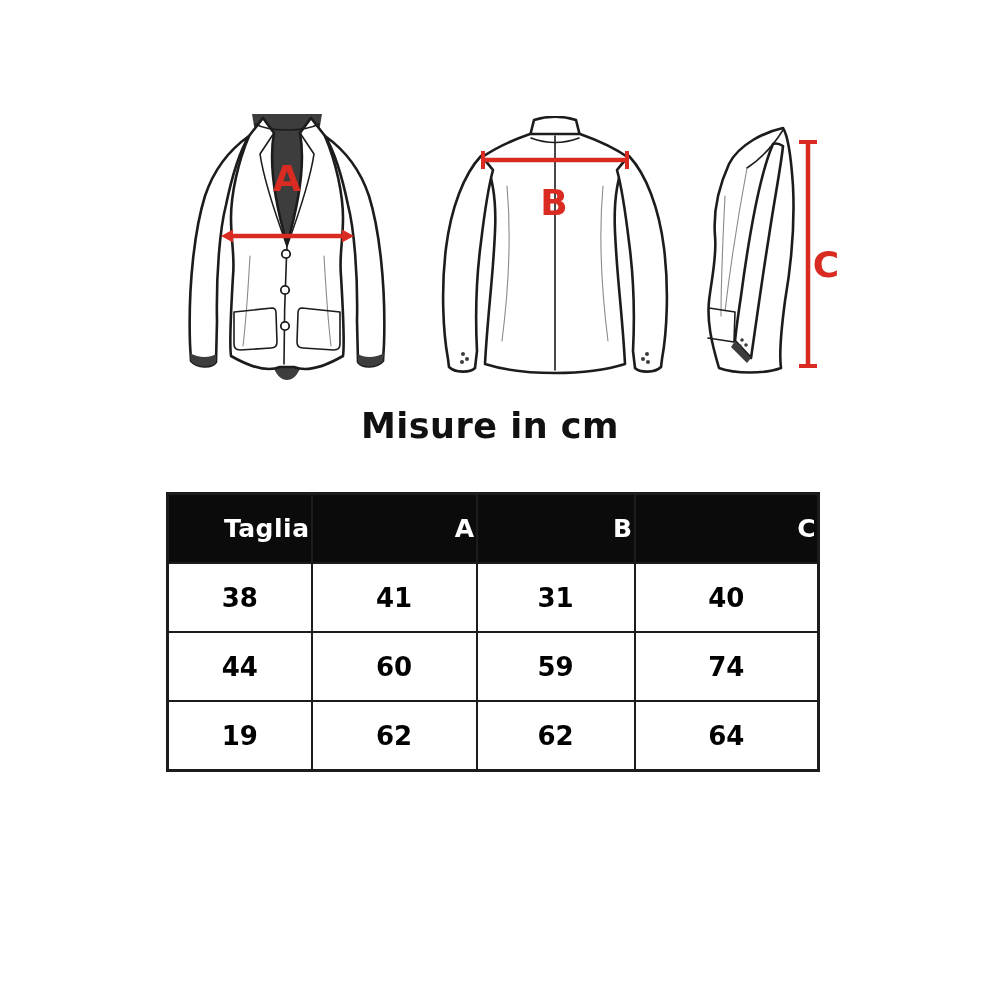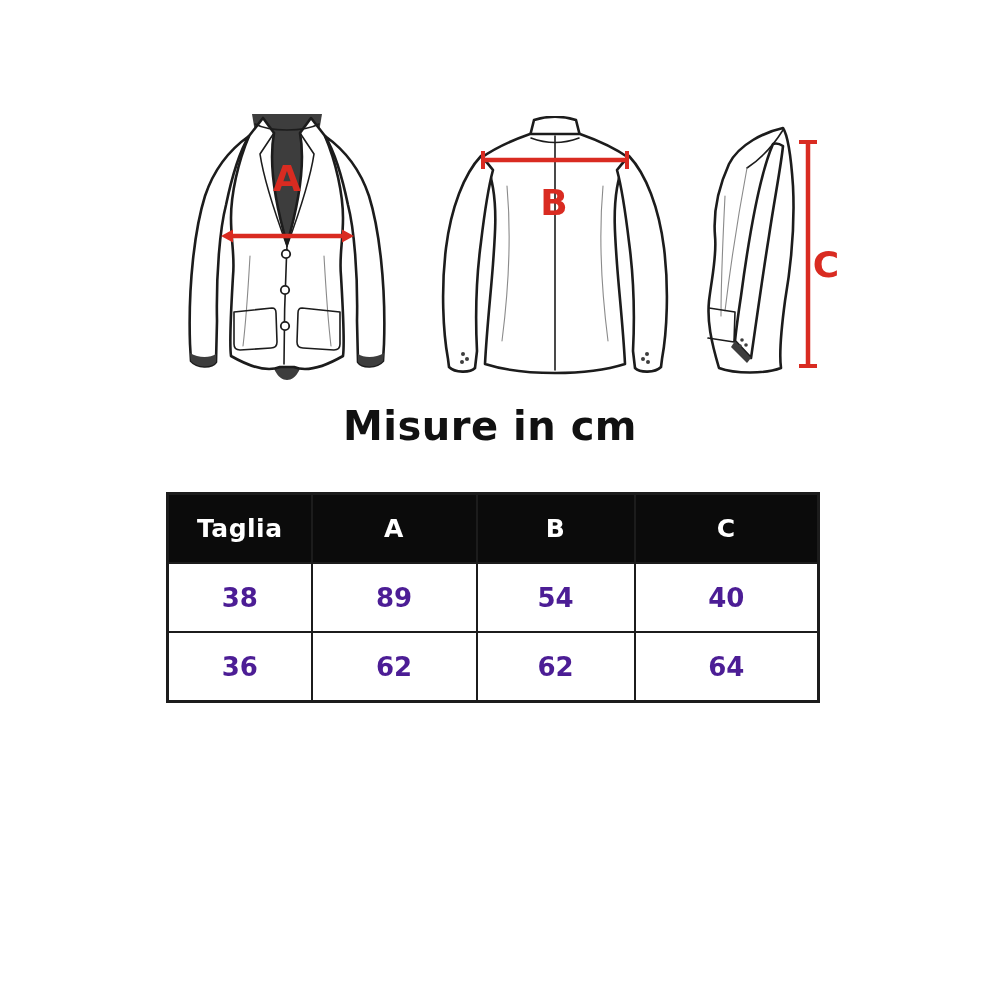--- a/index.html
+++ b/index.html
@@ -28,37 +28,37 @@
   .red-cap{stroke:var(--accent-red);fill:none;stroke-width:4;stroke-linecap:butt;}
   .red-fill{fill:var(--accent-red);stroke:none;}
   .red-label{
     fill:var(--accent-red);
     font-family:"DejaVu Sans","Liberation Sans",sans-serif;
     font-weight:bold;font-size:36px;
   }
   
   .chart-title{
     left:140px;top:406px;width:700px;height:40px;
-    text-align:center;font-size:40px;font-weight:bold;color:#111;
+    text-align:center;font-size:35px;font-weight:bold;color:#111;
     letter-spacing:0.5px;line-height:40px;
   }
   
   table.size-table{
     left:166px;top:492px;width:651px;
     border-collapse:collapse;table-layout:fixed;
     border:3px solid var(--ink);
     background:#ffffff;
   }
   table.size-table th{
     background:var(--header-bg);color:var(--header-text);
-    height:65px;font-size:25px;font-weight:bold;text-align:center;
+    height:65px;font-size:25px;font-weight:bold;text-align:right;
     border:2px solid var(--ink);letter-spacing:0.5px;
   }
   table.size-table td{
-    height:65px;font-size:26px;font-weight:bold;color:#4c1d95;
+    height:65px;font-size:26px;font-weight:bold;color:#000000;
     text-align:center;vertical-align:middle;
     border:2px solid var(--ink);background:#ffffff;
   }
 </style>
 </head>
 <body>
 
 <div class="canvas">
 
   <svg class="abs" style="left:170px;top:106px;" width="234" height="278" viewBox="0 0 234 278">
@@ -174,26 +174,32 @@
       <tr>
         <th>Taglia</th>
         <th>A</th>
         <th>B</th>
         <th>C</th>
       </tr>
     </thead>
     <tbody>
       <tr>
         <td>38</td>
-        <td>89</td>
-        <td>54</td>
+        <td>41</td>
+        <td>31</td>
         <td>40</td>
       </tr>
       <tr>
-        <td>36</td>
+        <td>44</td>
+        <td>60</td>
+        <td>59</td>
+        <td>74</td>
+      </tr>
+      <tr>
+        <td>19</td>
         <td>62</td>
         <td>62</td>
         <td>64</td>
       </tr>
     </tbody>
   </table>
 
 </div>
 
 </body></html>

